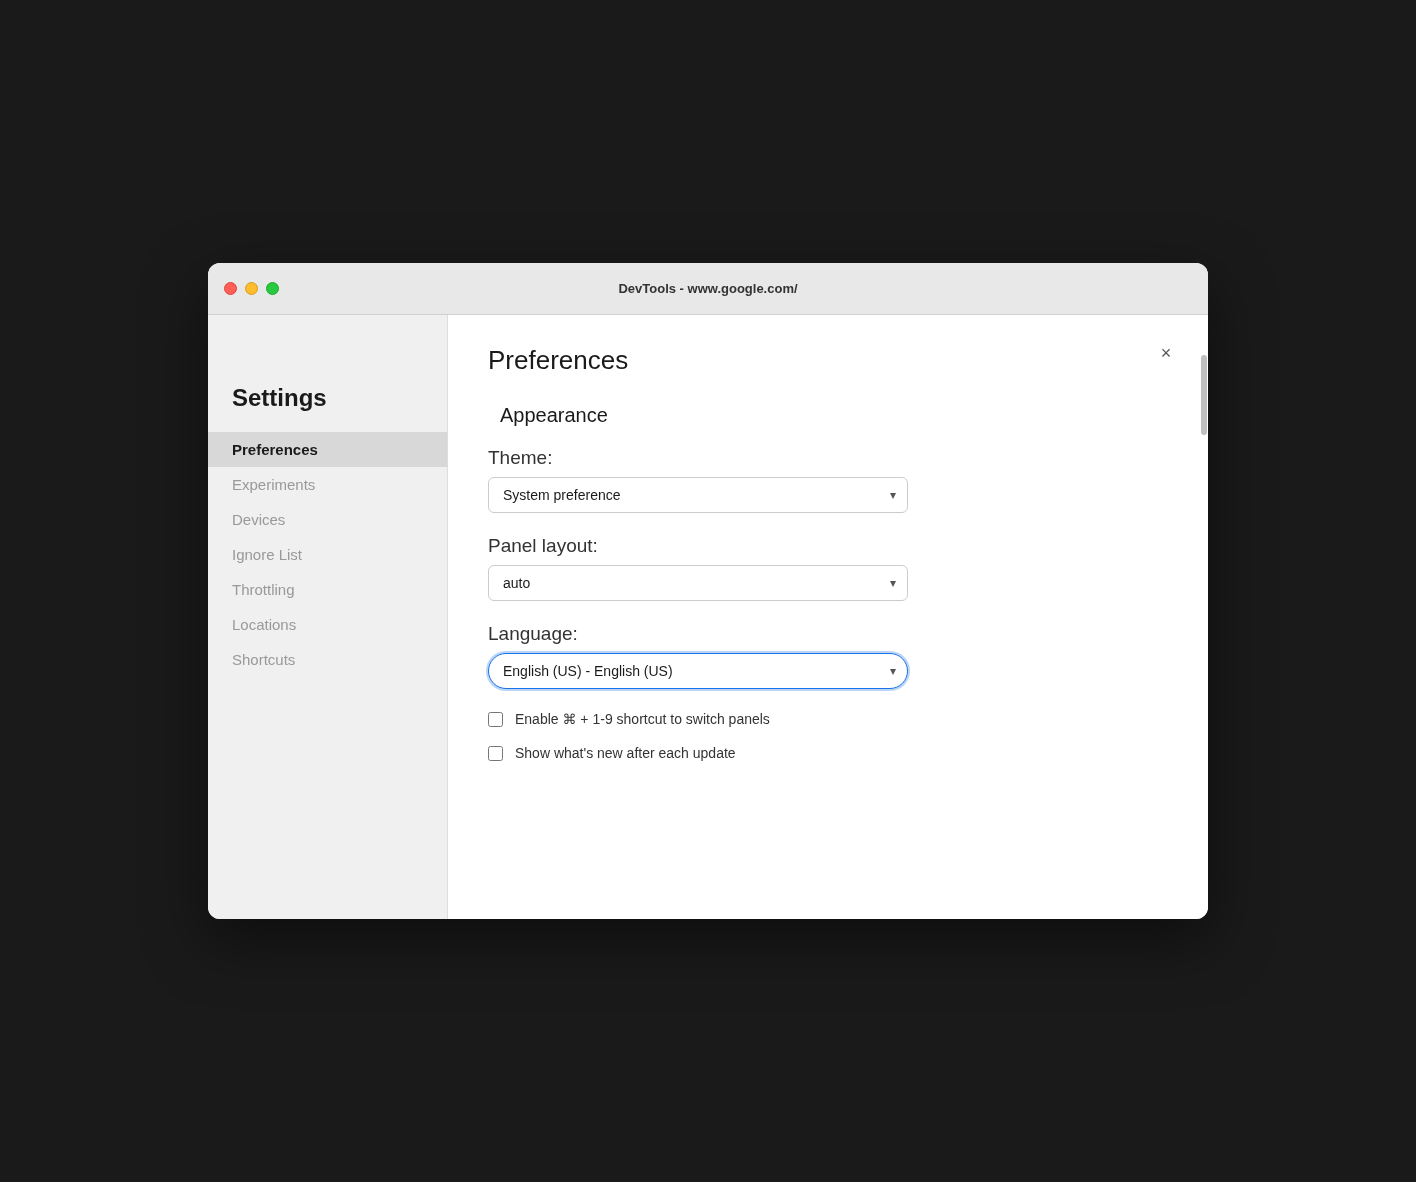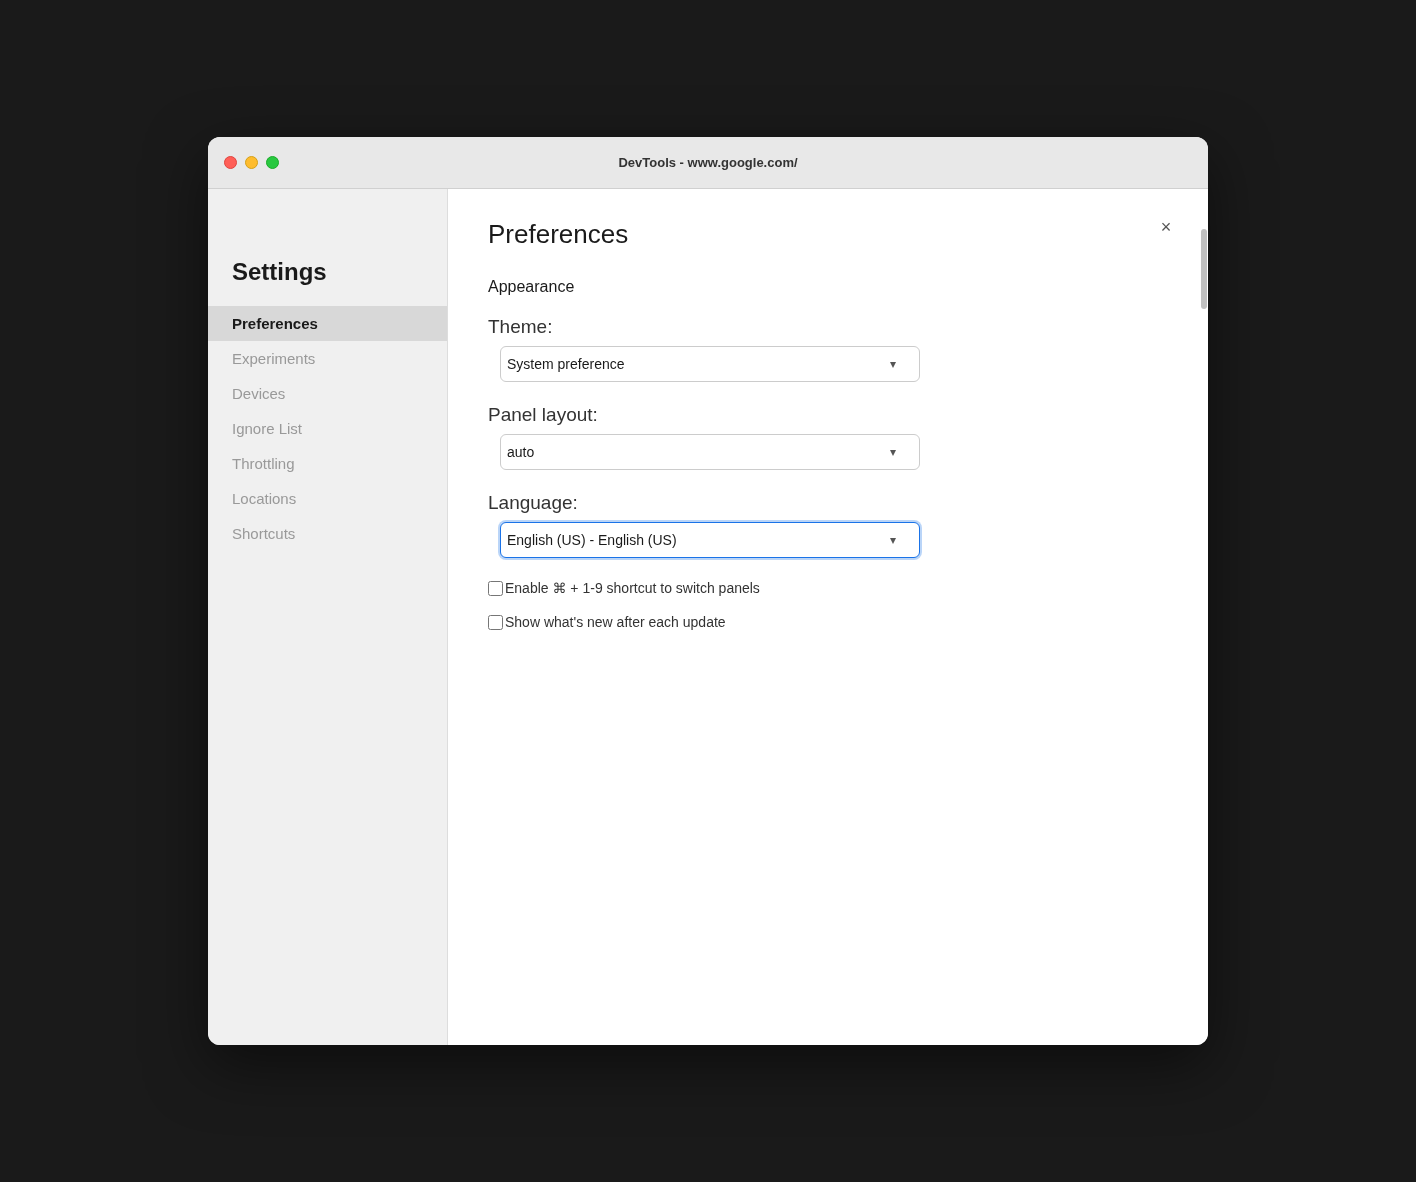--- a/index.html
+++ b/index.html
@@ -13,21 +13,21 @@
       display: flex;
       justify-content: center;
       align-items: center;
       width: 1416px;
       height: 1182px;
       font-family: -apple-system, BlinkMacSystemFont, 'Helvetica Neue', sans-serif;
     }
 
     .window {
       width: 1000px;
-      height: 908px;
+      height: 656px;
       background: #f5f5f5;
       border-radius: 12px;
       overflow: hidden;
       box-shadow: 0 20px 60px rgba(0,0,0,0.5);
       display: flex;
       flex-direction: column;
     }
 
     .titlebar {
       height: 52px;
@@ -134,76 +134,77 @@
     }
 
     .page-title {
       font-size: 26px;
       font-weight: 500;
       color: #1a1a1a;
       margin-bottom: 28px;
     }
 
     .section-title {
-      font-size: 16px;
+      font-size: 20px;
       font-weight: 500;
       color: #1a1a1a;
       margin-bottom: 20px;
+      margin-left: 12px;
     }
 
     .form-field {
       margin-bottom: 22px;
     }
 
     .field-label {
       font-size: 19px;
       color: #333;
       margin-bottom: 8px;
       display: block;
     }
 
     .select-wrapper {
       position: relative;
       width: 420px;
     }
 
     .select-wrapper select {
       width: 100%;
-      padding: 9px 36px 9px 6px;
+      padding: 9px 36px 9px 14px;
       font-size: 14px;
       color: #1a1a1a;
       background: #fff;
       border: 1px solid #ccc;
       border-radius: 6px;
       appearance: none;
       -webkit-appearance: none;
       cursor: pointer;
       outline: none;
-      margin-left: 12px;
     }
 
     .select-wrapper.focused select {
       border-color: #1a73e8;
       box-shadow: 0 0 0 2px rgba(26, 115, 232, 0.3);
+      border-radius: 18px;
     }
 
     .select-arrow {
       position: absolute;
       right: 12px;
       top: 50%;
       transform: translateY(-50%);
       pointer-events: none;
       color: #555;
       font-size: 12px;
     }
 
     .checkbox-item {
       display: flex;
       align-items: center;
-      gap: 2px;
+      gap: 12px;
       margin-bottom: 18px;
       cursor: pointer;
     }
 
     .checkbox-item input[type="checkbox"] {
       width: 15px;
       height: 15px;
       cursor: pointer;
       accent-color: #1a73e8;
       flex-shrink: 0;

